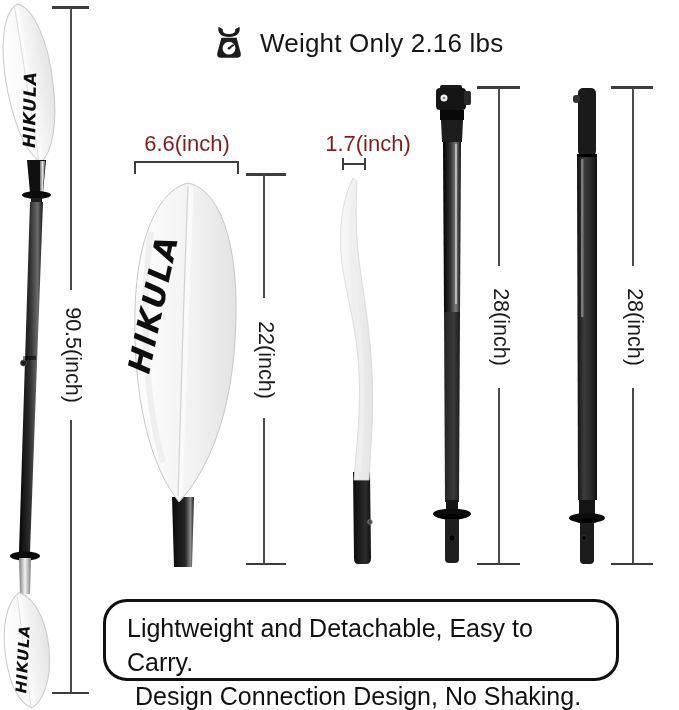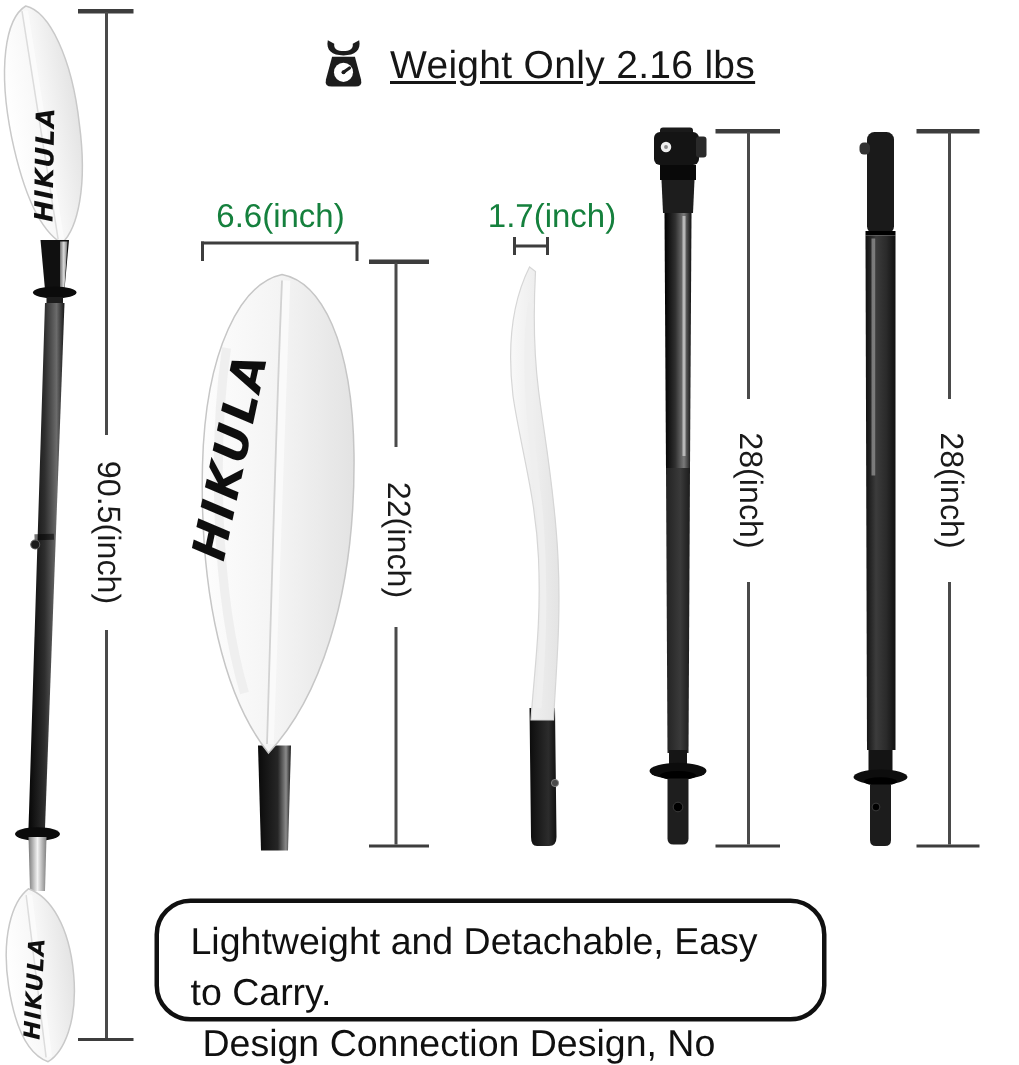--- a/index.html
+++ b/index.html
@@ -2,39 +2,39 @@
 <html><head>
 <meta charset="utf-8">
 <style>
   html,body{margin:0;padding:0;background:#fff;}
   #canvas{
     position:relative;width:679px;height:710px;background:#ffffff;
     font-family:"Liberation Sans",sans-serif;overflow:hidden;
   }
   
   .weight-banner{position:absolute;left:210px;top:23px;display:flex;align-items:center;gap:12px;}
-  .weight-banner .label{font-size:26px;color:#161616;letter-spacing:.2px;text-decoration:underline;}
+  .weight-banner .label{font-size:26px;color:#161616;letter-spacing:.2px;}
   
   .dim{position:absolute;background:#3d3d3d;}
   .dim.thin{background:#4a4a4a;}
   .vlabel{
     position:absolute;white-space:nowrap;font-size:21.5px;color:#1a1a1a;
     transform:translate(-50%,-50%) rotate(90deg);
   }
   .hlabel{
-    position:absolute;white-space:nowrap;font-size:22px;color:#15803d;
+    position:absolute;white-space:nowrap;font-size:22px;color:#7f1d1d;
     transform:translate(-50%,0);
     text-align:right;
   }
   
   .fig{position:absolute;}
   .hikula{font-family:"DejaVu Sans",sans-serif;font-style:italic;font-weight:700;fill:#0e0e0e;}
   
   .footer-box{
-    position:absolute;left:103px;top:599px;width:448px;height:82px;
+    position:absolute;left:103px;top:599px;width:516px;height:82px;
     border:3px solid #101010;border-radius:24px;box-sizing:border-box;
     padding:9px 18px 0 21px;
   }
   .footer-box p{margin:0;font-size:25px;line-height:34px;color:#101010;}
   .footer-box p.l2{padding-left:8px;}
 </style>
 </head>
 <body>
 
 <div id="canvas">

